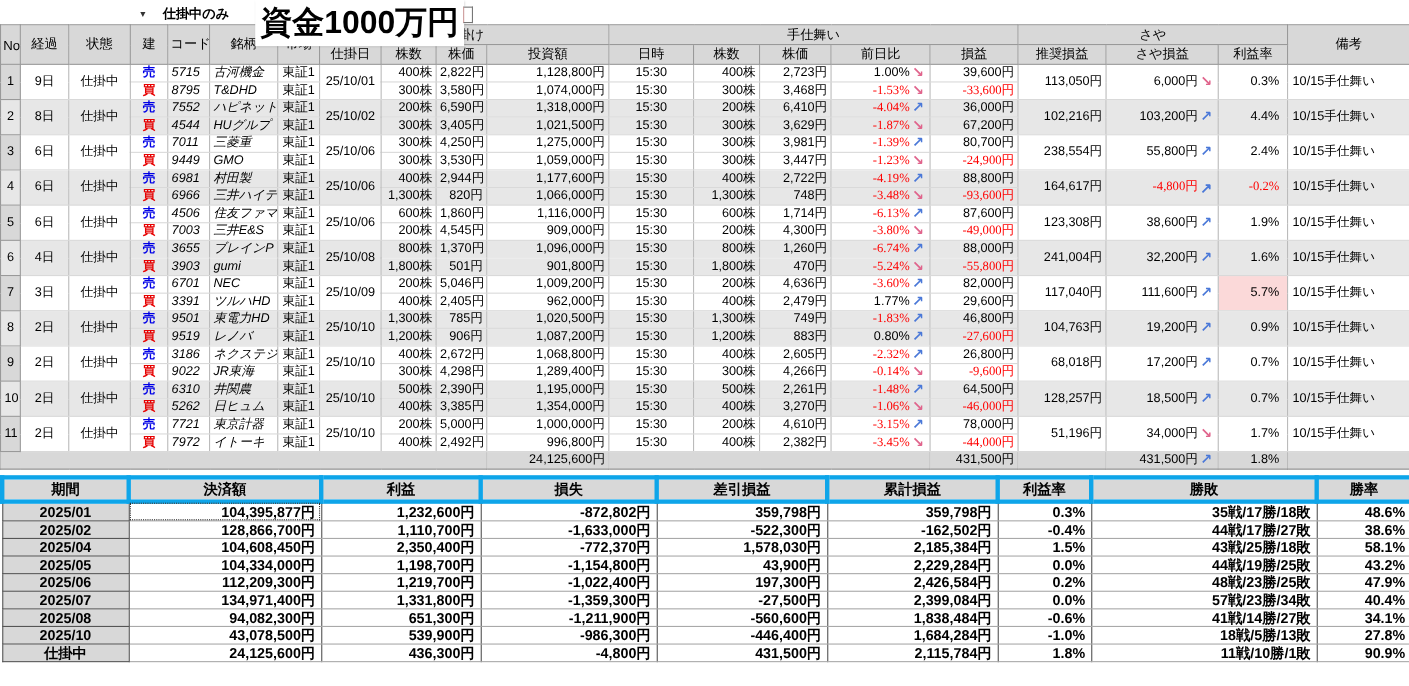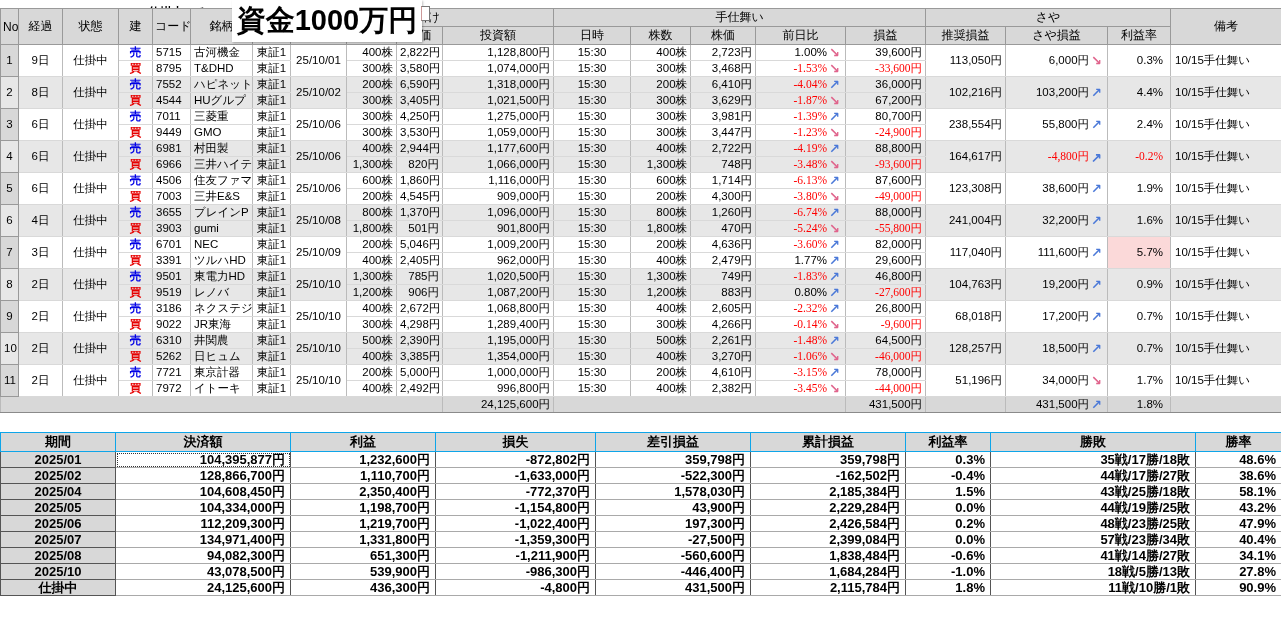--- a/index.html
+++ b/index.html
@@ -11,45 +11,45 @@
   .topbar { position:absolute; left:0; top:0; width:1281px; height:25px; background:#fff; }
   .dd { position:absolute; left:126px; top:3px; height:19px; display:flex; align-items:center; cursor:default; }
   .dd .arr { font-size:8px; color:#333; margin-right:14px; }
   .dd .lbl { font-size:12px; color:#000;font-weight:bold; }
   .capital { position:absolute; left:232px; top:0; width:190px; height:42px; background:#fff;
              z-index:5; display:flex; align-items:center; justify-content:center;
              font-size:29px; font-weight:bold; color:#000; box-shadow:1px 1px 2px rgba(0,0,0,.25); white-space:nowrap; }
   .fragment { position:absolute; left:421px; top:6px; width:9px; height:15px; background:#fff; border:1px solid #777; border-left-color:#c99; z-index:6; }
 
   
-  #main { position:absolute; left:0; top:8px; width:1281px; border-collapse:collapse; table-layout:fixed; font-size:11.5px; color:#000; }
+  #main { position:absolute; left:0; top:22px; width:1281px; border-collapse:collapse; table-layout:fixed; font-size:11.5px; color:#000; }
   #main th { background:#d8d8d8; border:1px solid #999; font-weight:normal; font-size:12px; padding:0 2px; height:18px; text-align:center; white-space:nowrap; overflow:hidden; }
   #main td { border-left:1px solid #bbb; border-right:1px solid #bbb; border-top:1px solid #d9d9d9; border-bottom:1px solid #d9d9d9;
              padding:0 3px; height:16px; line-height:15px; white-space:nowrap; overflow:hidden; background:#fff; }
   #main tr.leg-top > td { border-top:1px solid #a6a6a6; }
   #main tr.band td { background:#e7e7e7; }
   #main td.noc { background:#d8d8d8; text-align:center; border:1px solid #999; }
   #main td.c { text-align:center; }
-  #main td.l { text-align:left; }
+  #main td.l { text-align:left;font-style:italic; }
   #main td.r { text-align:right; }
   #main td.sell { color:#0000e6; font-weight:bold; text-align:center; }
   #main td.buy  { color:#e60000; font-weight:bold; text-align:center; }
   #main .neg { color:#ff0000;font-family:Liberation Serif, serif; }
   #main td.hl { background:#fbd9d9 !important; }
   #main td.rate { padding-right:7px; }
   #main td.note { padding-left:4px; }
   .ar { display:inline-block; width:15px; text-align:center; font-weight:bold; font-size:13px; line-height:13px; vertical-align:middle; }
   .ar.up { color:#4a78d8; }
   .ar.dn { color:#e0648c; }
   #main tr.total-row td { background:#d8d8d8; border-top:1px solid #8a8a8a; border-bottom:1px solid #8a8a8a; }
 
   
   #bottom { position:absolute; left:0; top:432px; width:1281px; border-collapse:collapse; table-layout:fixed;
             font-size:13px; font-weight:bold; color:#000; }
-  #bottom th { background:#d8d8d8; border:1px solid #0ea5e9; height:17px; line-height:16px; text-align:center; font-weight:bold; white-space:nowrap; overflow:hidden; }
+  #bottom th { background:#d8d8d8; border:4px solid #0ea5e9; height:17px; line-height:16px; text-align:center; font-weight:bold; white-space:nowrap; overflow:hidden; }
   #bottom td { border-left:1px solid #555; border-right:1px solid #555; border-top:1px solid #a9a9a9; border-bottom:1px solid #a9a9a9;
                height:16px; line-height:15px; padding:0 5px; text-align:right; white-space:nowrap; overflow:hidden; background:#fff; }
   #bottom td.pc { background:#d8d8d8; text-align:center; border:1px solid #555; }
   #bottom .neg { color:#000000; }
   #bottom td.sel { outline:1px dotted #333; outline-offset:-2px; }
 </style>
 </head>
 <body>
 
 <div class="screen">

